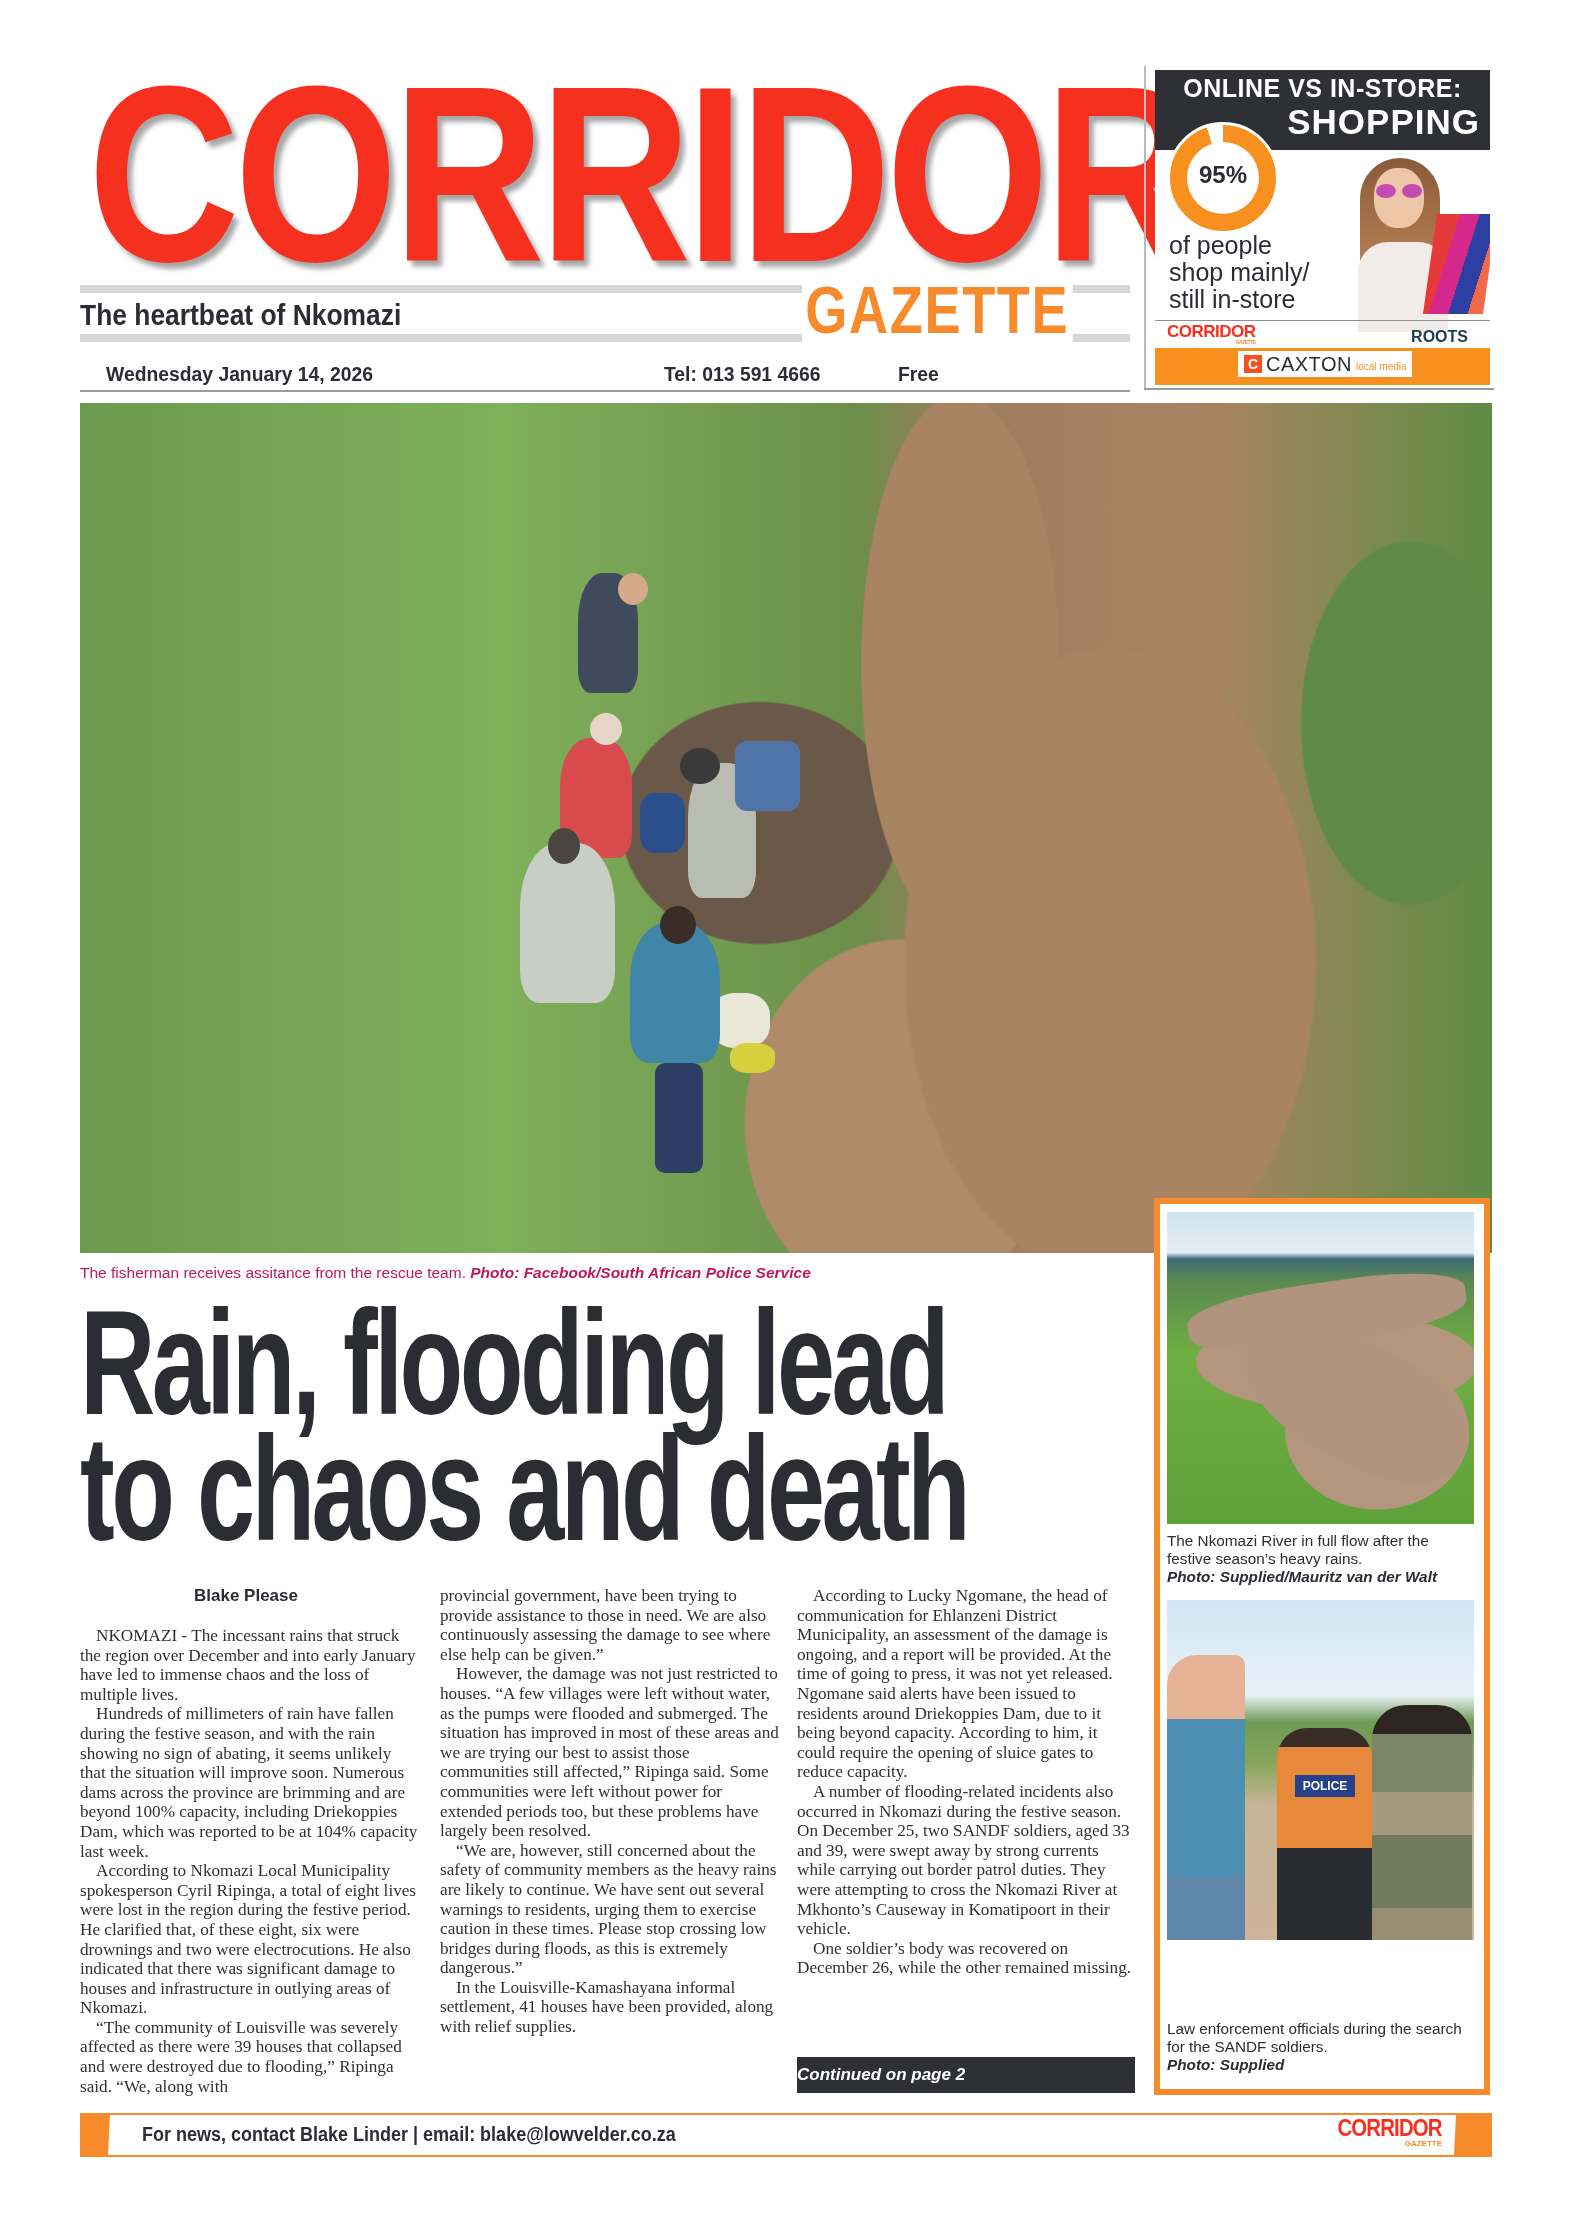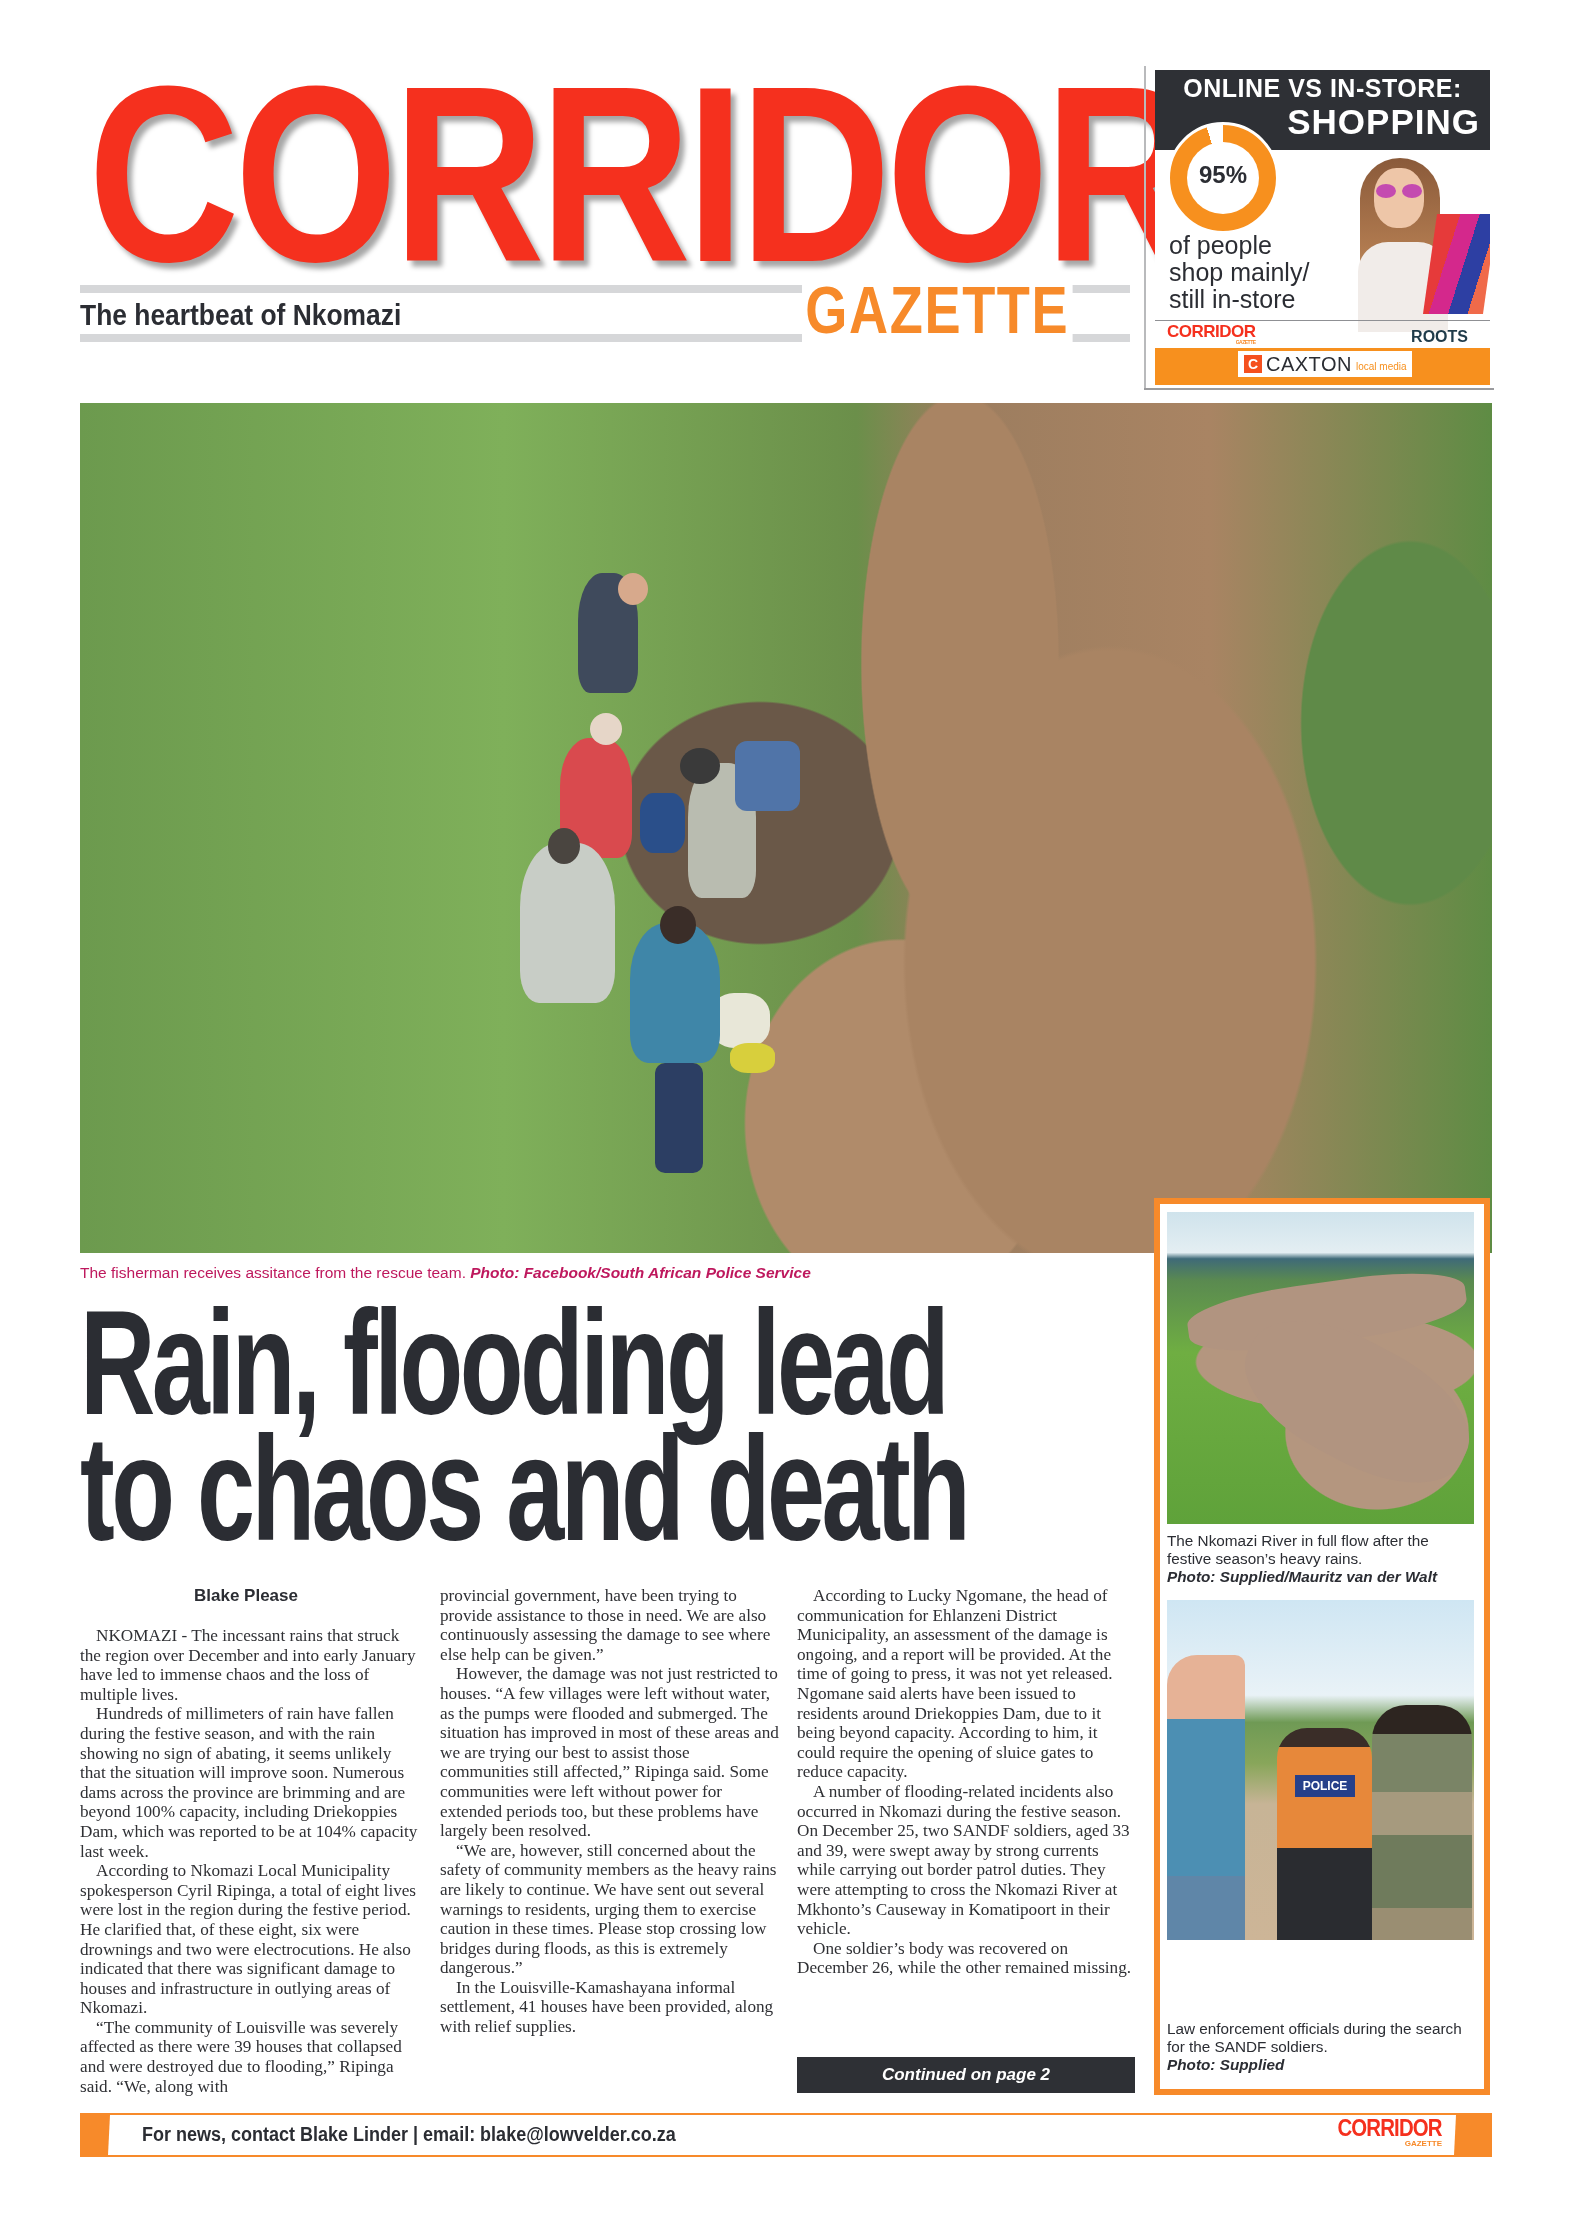--- a/index.html
+++ b/index.html
@@ -108,21 +108,21 @@
   
   .byline { position: absolute; left: 194px; top: 1586px; font-weight: bold; font-size: 17px; color: #2b2d33; }
   .col { position: absolute; width: 340px; font-family: "Liberation Serif", serif; font-size: 17.2px; line-height: 19.6px; color: #2f3034; }
   .col p { text-indent: 16px; }
   .col p.noindent { text-indent: 0; }
   .col1 { left: 80px; top: 1626px; }
   .col2 { left: 440px; top: 1586px; }
   .col3 { left: 797px; top: 1586px; }
   .continued {
     position: absolute; left: 797px; top: 2057px; width: 338px; height: 36px; background: #2e3035;
-    color: #fff; font-weight: bold; font-style: italic; font-size: 17px; text-align: center; line-height: 36px;
+    color: #fff; font-weight: bold; font-style: italic; font-size: 17px; line-height: 36px;
   }
 
   
   .side-box { position: absolute; left: 1154px; top: 1198px; width: 336px; height: 897px; border: 6px solid #f78a2a; background: #fff; }
   .side-photo1 {
     position: absolute; left: 1167px; top: 1212px; width: 307px; height: 312px; overflow: hidden;
     background:
       radial-gradient(ellipse 200px 70px at 170px 150px, #b4967f 0 70%, transparent 71%),
       radial-gradient(ellipse 130px 110px at 210px 220px, #b4967f 0 70%, transparent 71%),
       linear-gradient(180deg, #cfe3ec 0%, #e4eef2 13%, #3f6a78 15%, #5a8a50 22%, #6fae42 45%, #5fa23a 100%);
@@ -154,20 +154,25 @@
 </style>
 </head>
 <body>
 
 <header class="masthead">
   <div class="logo-main">CORRIDOR</div>
   <div class="rule-thick rule-a"></div>
   <div class="tagline">The heartbeat of Nkomazi</div>
   <div class="rule-thick rule-b"></div>
   <div class="logo-sub">GAZETTE</div>
+  <div class="dateline">
+    <span class="date">Wednesday January 14, 2026</span>
+    <span class="tel">Tel: 013 591 4666</span>
+    <span class="price">Free</span>
+  </div>
 </header>
 
 <div class="ad-frame"></div>
 <aside class="ad">
   <div class="ad-head">
     <div class="ad-head-1">ONLINE VS IN-STORE:</div>
     <div class="ad-head-2">SHOPPING</div>
   </div>
   <div class="ad-photo">
     <div class="ad-hair"></div>

